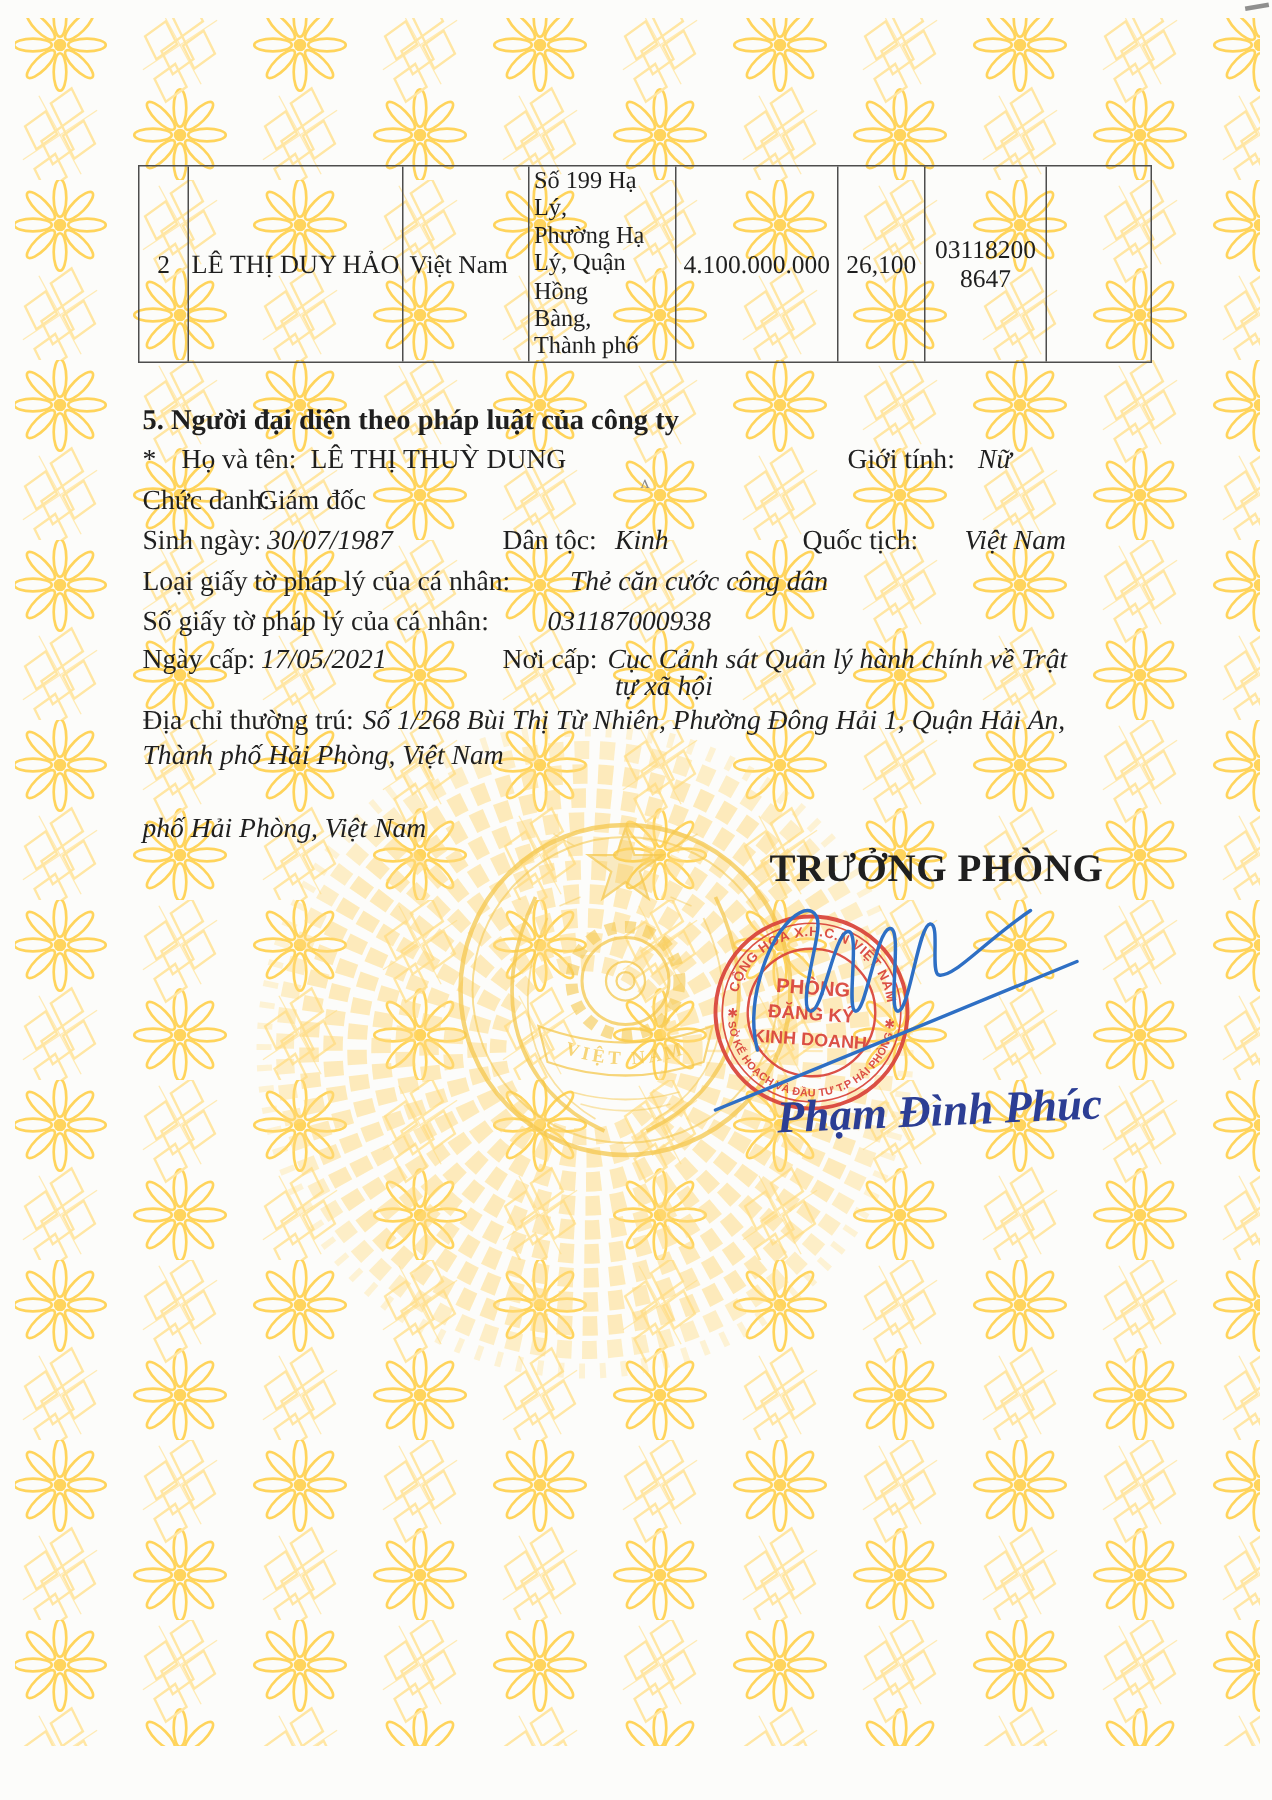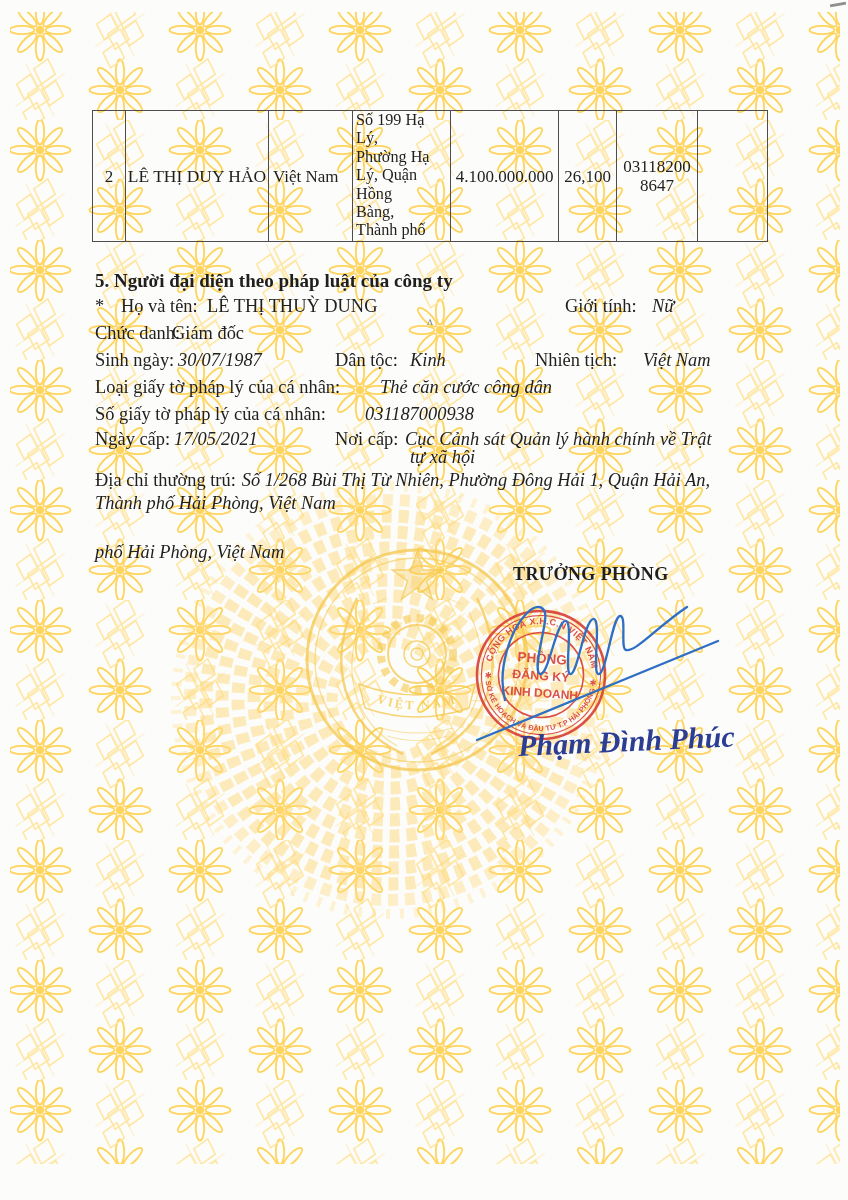--- a/index.html
+++ b/index.html
@@ -20,21 +20,21 @@
   
   .content{position:absolute;inset:0;z-index:2;}
   .l{position:absolute;left:95px;width:690px;height:22px;font-size:18.4px;line-height:21px;white-space:nowrap;}
   .l span{position:absolute;top:0;}
   .v{font-style:italic;}
   .heading{position:absolute;left:95px;top:270px;font-size:19px;font-weight:bold;white-space:nowrap;}
   .flow{position:absolute;left:95px;width:690px;font-size:18.4px;line-height:21px;white-space:nowrap;}
   .flow .lbl{margin-right:6px;}
   .caret{position:absolute;left:427px;top:314px;font-size:12px;color:#8a8a8a;z-index:2;}
   
-  .title{position:absolute;left:513px;top:564px;font-size:18px;font-weight:bold;letter-spacing:.4px;z-index:2;white-space:nowrap;}
+  .title{position:absolute;left:513px;top:564px;font-size:26px;font-weight:bold;letter-spacing:.4px;z-index:2;white-space:nowrap;}
   .stamp{position:absolute;left:473px;top:607px;z-index:3;opacity:.93;}
   .stamp-stroke{stroke:var(--stamp-red,#d9443a);fill:none;}
   .stamp-fill{fill:var(--stamp-red,#d9443a);font-family:"Liberation Sans","DejaVu Sans",sans-serif;font-weight:bold;}
   .sig{position:absolute;left:455px;top:575px;z-index:4;}
   .sig-path{stroke:var(--signature-blue,#2e6fc4);fill:none;stroke-width:2.3;stroke-linecap:round;}
   .signer{position:absolute;left:518px;top:729px;z-index:4;font-size:30px;font-weight:bold;font-style:italic;
           color:var(--name-blue,#2c3e94);transform:rotate(-2.5deg);transform-origin:left center;white-space:nowrap;}
   .corner-mark{position:absolute;left:830px;top:3px;width:16px;height:3px;background:#555;opacity:.65;
                transform:rotate(-10deg);z-index:2;}
   .embtxt{font-family:"Liberation Serif","DejaVu Serif",serif;font-weight:bold;stroke:none;}
@@ -144,21 +144,21 @@
     <div class="l" style="top:323px">
       <span style="left:0">Chức danh:</span>
       <span style="left:77px">Giám đốc</span>
     </div>
 
     <div class="l" style="top:350px">
       <span style="left:0">Sinh ngày:</span>
       <span class="v" style="left:83px">30/07/1987</span>
       <span style="left:240px">Dân tộc:</span>
       <span class="v" style="left:315px">Kinh</span>
-      <span style="left:440px">Nhiên tịch:</span>
+      <span style="left:440px">Quốc tịch:</span>
       <span class="v" style="left:548px">Việt Nam</span>
     </div>
 
     <div class="l" style="top:377px">
       <span style="left:0">Loại giấy tờ pháp lý của cá nhân:</span>
       <span class="v" style="left:285px">Thẻ căn cước công dân</span>
     </div>
 
     <div class="l" style="top:404px">
       <span style="left:0">Số giấy tờ pháp lý của cá nhân:</span>

